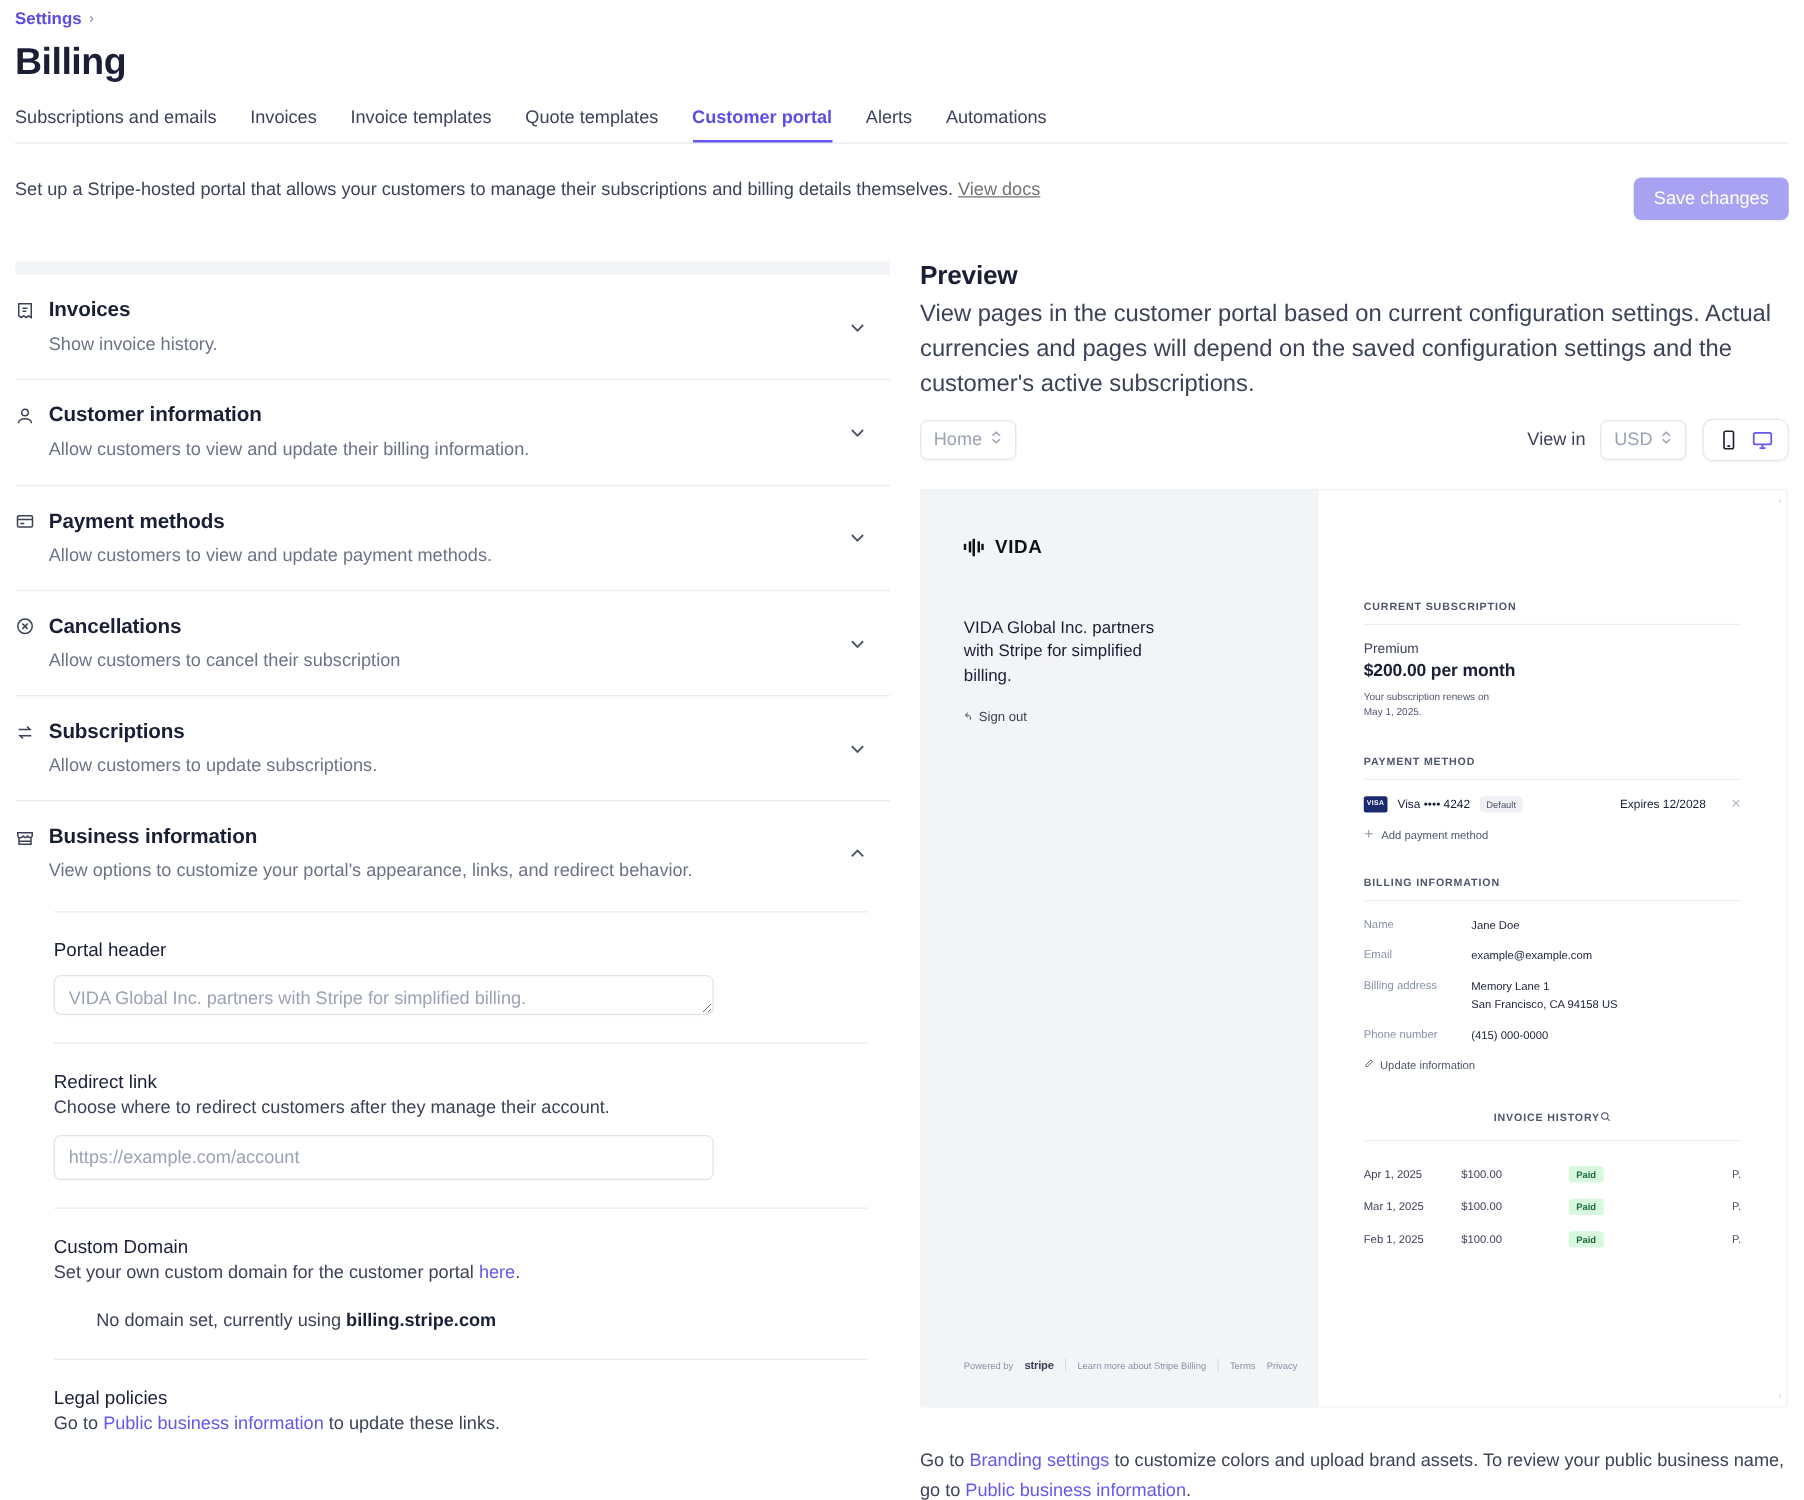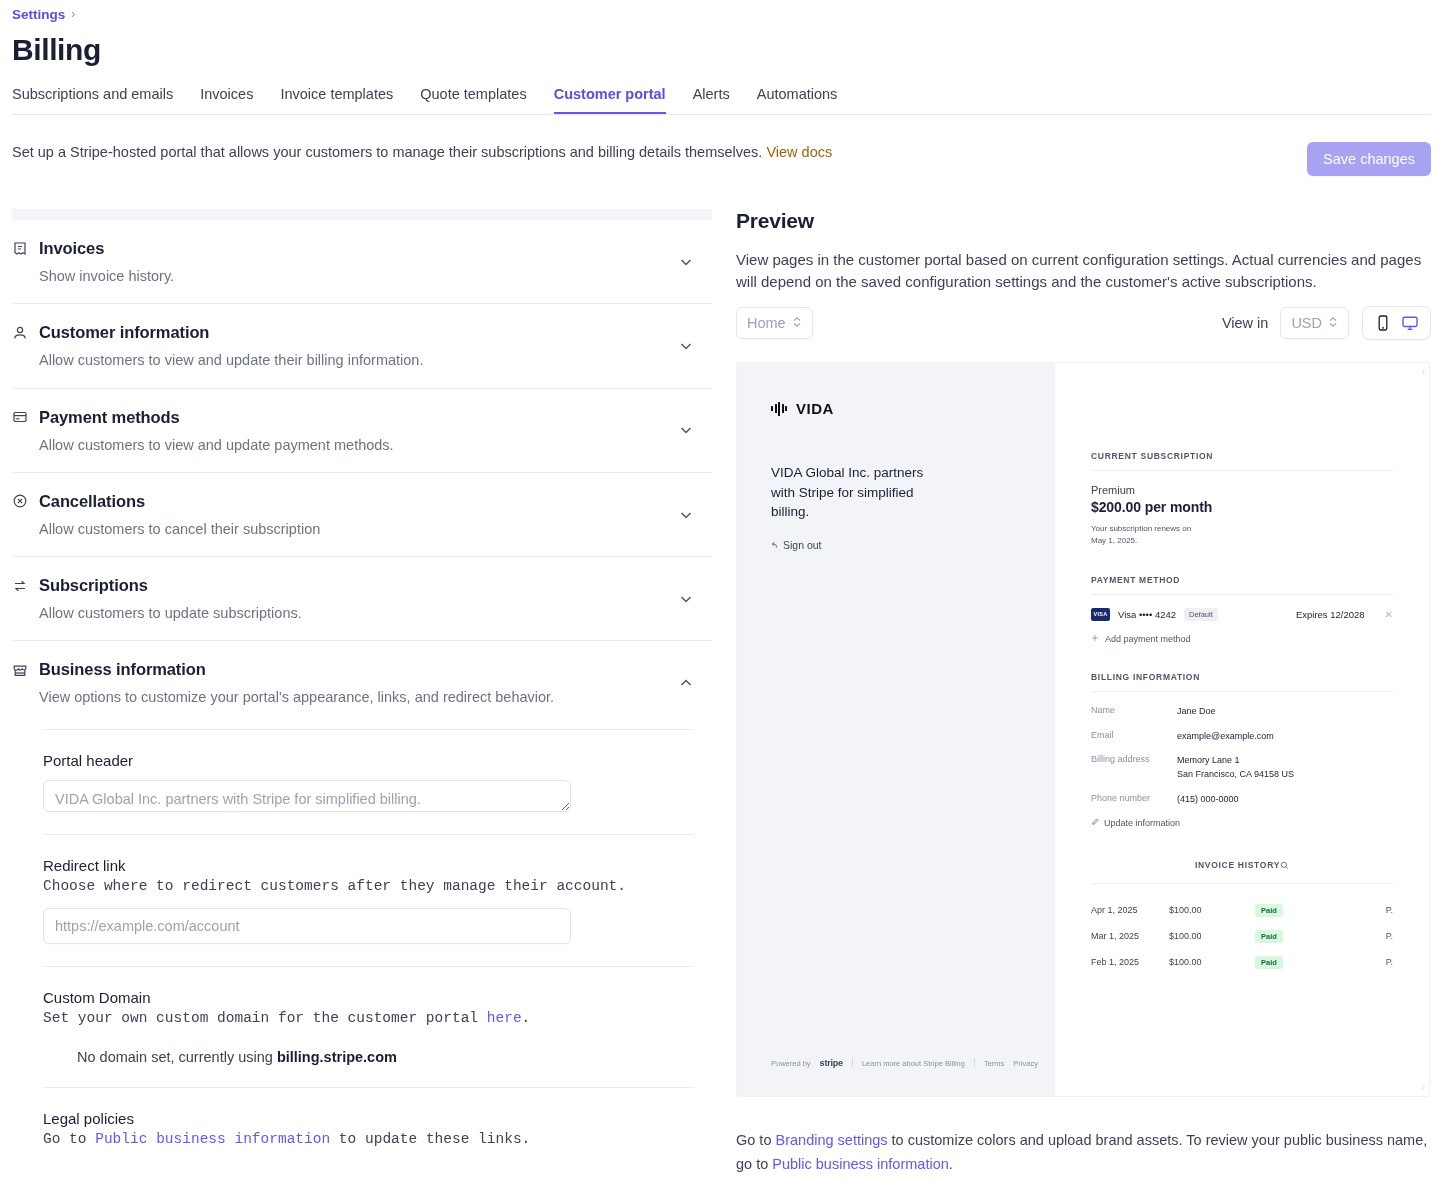--- a/index.html
+++ b/index.html
@@ -17,21 +17,21 @@
   .breadcrumb-link { color: #5b4de3; font-size: 13.5px; font-weight: 600; cursor: pointer; }
   .breadcrumb-sep { color: #8792a8; font-size: 12px; }
   .page-title { font-size: 30px; font-weight: 700; letter-spacing: -0.4px; margin-top: 11px; color: #1a1f36; }
 
   .tabs { display: flex; align-items: flex-end; gap: 27px; margin-top: 19px; border-bottom: 1px solid #e6e8ec; position: relative; }
   .tab { font-size: 14.5px; color: #3c4257; padding-bottom: 12px; cursor: pointer; white-space: nowrap; }
   .tab.active { color: #5b4de3; font-weight: 600; box-shadow: inset 0 -2px 0 0 #6257f0; }
 
   .subhead-row { display: flex; align-items: flex-start; justify-content: space-between; margin-top: 27px; }
   .subhead-text { font-size: 14.5px; color: #3c4257; line-height: 1.45; max-width: 960px; }
-  .link { color: #a16207; cursor: pointer; }
+  .link { color: #737373; cursor: pointer; text-decoration: underline; }
   .link-plain { color: #6257f0; cursor: pointer; }
   .save-btn {
     background: #a8a2f3; color: #ffffff; border: none; border-radius: 6px;
     font-size: 14.5px; font-family: inherit; padding: 9px 16px; cursor: pointer;
     box-shadow: 0 1px 1px rgba(0,0,0,0.04); white-space: nowrap;
   }
 
   
   .body-grid { display: flex; gap: 0; margin-top: 33px; }
   .left-col { width: 700px; flex: 0 0 700px; }
@@ -45,34 +45,34 @@
   .acc-icon { width: 16px; height: 16px; flex: 0 0 16px; color: #3c4257; display: block; }
   .acc-title { font-size: 16.5px; font-weight: 600; color: #1a1f36; letter-spacing: -0.1px; }
   .acc-desc { font-size: 14.5px; color: #6b7385; margin-top: 8px; margin-left: 27px; line-height: 1.4; }
   .chev { position: absolute; right: 18px; top: 50%; transform: translateY(-50%); width: 16px; height: 16px; color: #4f566b; }
 
   
   .panel { padding-top: 4px; }
   .field-block { padding: 22px 0 22px 0; border-bottom: 1px solid #eaecf0; margin-left: 31px; margin-right: 18px; }
   .field-block.no-border { border-bottom: none; }
   .field-label { font-size: 15px; color: #1a1f36; font-weight: 400; }
-  .field-sub { font-size: 14.5px; color: #3c4257; margin-top: 2px; line-height: 1.45; font-family: Liberation Mono, monospace; }
+  .field-sub { font-size: 14.5px; color: #3c4257; margin-top: 2px; line-height: 1.45; }
   .txt-input {
     margin-top: 11px; width: 528px; border: 1px solid #dfe3eb; border-radius: 6px;
     padding: 9px 11px; font-size: 14.5px; font-family: inherit; color: #1a1f36;
     background: #fff; box-shadow: 0 1px 1px rgba(0,0,0,0.02); outline: none; display: block;
   }
   .txt-input::placeholder { color: #9aa2b4; }
   textarea.txt-input { height: 32px; resize: vertical; line-height: 1.25; overflow: hidden; }
   .domain-note { font-size: 14.5px; color: #3c4257; margin-top: 20px; margin-left: 34px; }
   .domain-note b { font-weight: 700; color: #1a1f36; }
 
   
   .prev-title { font-size: 21px; font-weight: 700; color: #1a1f36; letter-spacing: -0.2px; }
-  .prev-desc { font-size: 15px; color: #3c4257; line-height: 1.48; margin-top: 16px; max-width: 700px; }
+  .prev-desc { font-size: 19px; color: #3c4257; line-height: 1.48; margin-top: 5px; max-width: 700px; }
 
   .prev-controls { display: flex; align-items: center; margin-top: 13px; }
   .select-pill {
     border: 1px solid #e3e6ec; border-radius: 6px; background: #fff;
     padding: 7px 10px; display: inline-flex; align-items: center; gap: 6px;
     font-size: 14.5px; color: #9aa2b4; cursor: pointer; box-shadow: 0 1px 1px rgba(0,0,0,0.03);
   }
   .spacer { flex: 1; }
   .view-in-label { font-size: 14.5px; color: #3c4257; margin-right: 12px; }
   .dev-toggle {

